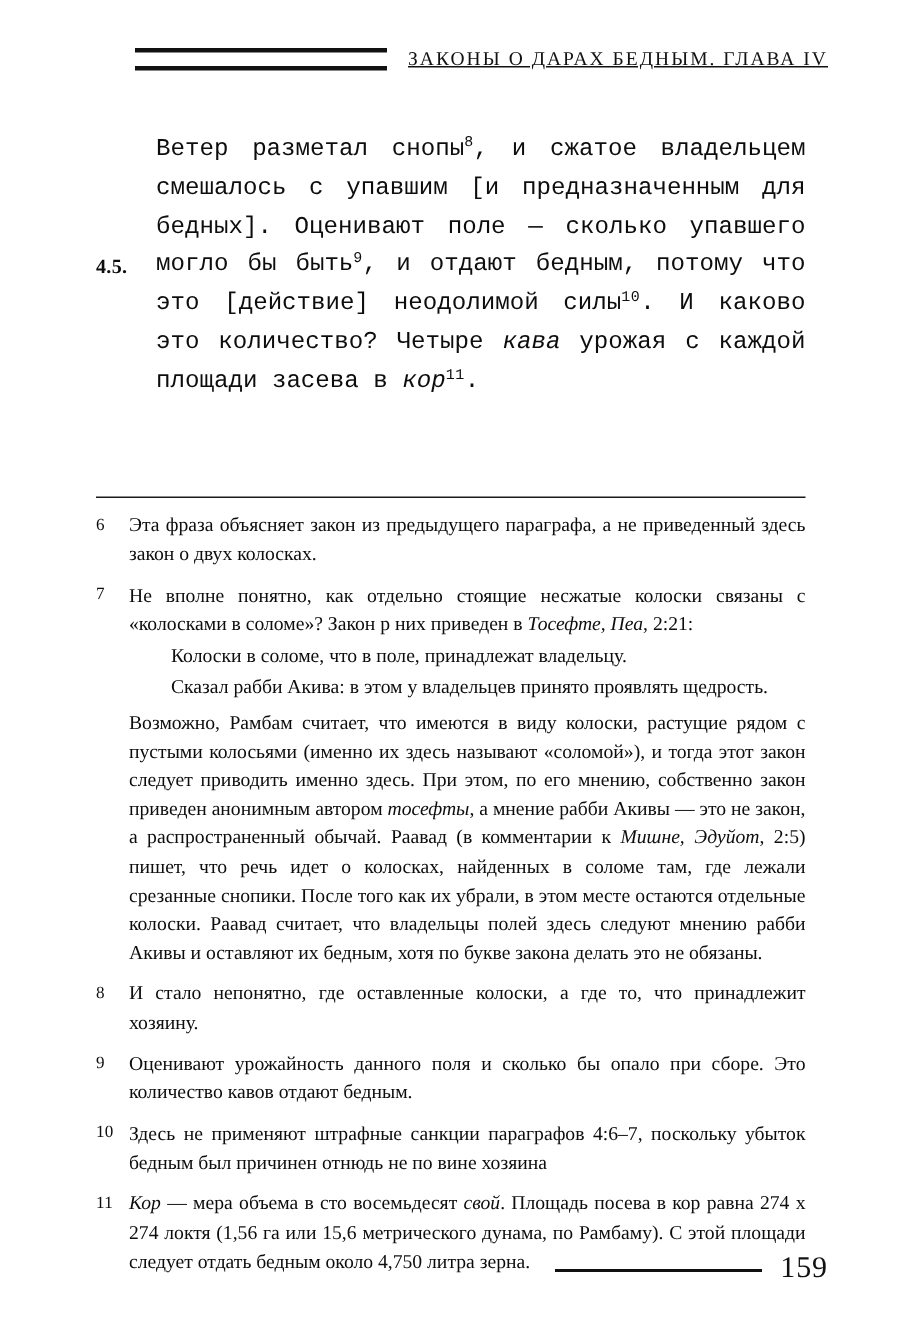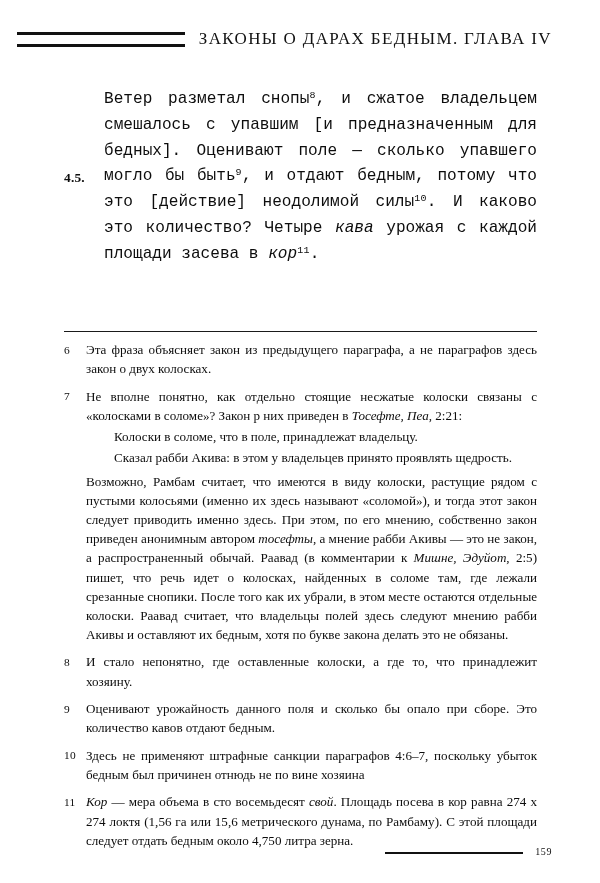--- a/index.html
+++ b/index.html
@@ -36,26 +36,27 @@
   }
   .head-rule {
     flex: 0 0 168px;
     height: 9px;
     border-top: 3px solid #111;
     border-bottom: 3px solid #111;
     background: #fff;
     margin-top: 1px;
   }
   .head-title {
-    font-size: 17px;
+    font-size: 13px;
     letter-spacing: 1.35px;
     font-variant: small-caps;
     text-transform: uppercase;
     white-space: nowrap;
     color: #111;
+    text-decoration: underline;
   }
 
   
   .body-block {
     position: absolute;
     top: 66px;
     left: 64px;
     width: 473px;
   }
   p.body-para {
@@ -150,21 +151,21 @@
     justify-content: flex-end;
     gap: 12px;
   }
   .folio-rule {
     flex: 0 0 138px;
     height: 0;
     border-top: 2.2px solid #111;
     margin-top: 2px;
   }
   .folio-num {
-    font-size: 10px;
+    font-size: 20px;
     letter-spacing: 0.6px;
     color: #111;
   }
 </style>
 </head>
 <body>
 
 <div class="page">
 
   <div class="running-head">
@@ -182,21 +183,21 @@
 
 
   </div>
 
   <div class="fn-rule"></div>
 
   <div class="footnotes">
 
     <div class="fn-item">
       <div class="fn-num">6</div>
-      <div class="fn-text">Эта фраза объясняет закон из предыдущего параграфа, а не параграфов здесь закон о двух колосках.</div>
+      <div class="fn-text">Эта фраза объясняет закон из предыдущего параграфа, а не приведенный здесь закон о двух колосках.</div>
     </div>
 
     <div class="fn-item">
       <div class="fn-num">7</div>
       <div class="fn-text"><span>Не вполне понятно, как отдельно стоящие несжатые колоски связаны с «колосками в соломе»? Закон р них приведен в </span><em>Тосефте, Пеа</em><span>, 2:21:</span><span class="fn-quote">Колоски в соломе, что в поле, принадлежат владельцу.</span><span class="fn-quote">Сказал рабби Акива: в этом у владельцев принято проявлять щедрость.</span><span class="fn-cont"><span>Возможно, Рамбам считает, что имеются в виду колоски, растущие рядом с пустыми колосьями (именно их здесь называют «соломой»), и тогда этот закон следует приводить именно здесь. При этом, по его мнению, собственно закон приведен анонимным автором </span><em>тосефты</em><span>, а мнение рабби Акивы — это не закон, а распространенный обычай. Раавад (в комментарии к </span><em>Мишне, Эдуйот</em><span>, 2:5) пишет, что речь идет о колосках, найденных в соломе там, где лежали срезанные снопики. После того как их убрали, в этом месте остаются отдельные колоски. Раавад считает, что владельцы полей здесь следуют мнению рабби Акивы и оставляют их бедным, хотя по букве закона делать это не обязаны.</span></span></div>
     </div>
 
     <div class="fn-item">
       <div class="fn-num">8</div>
       <div class="fn-text">И стало непонятно, где оставленные колоски, а где то, что принадлежит хозяину.</div>

